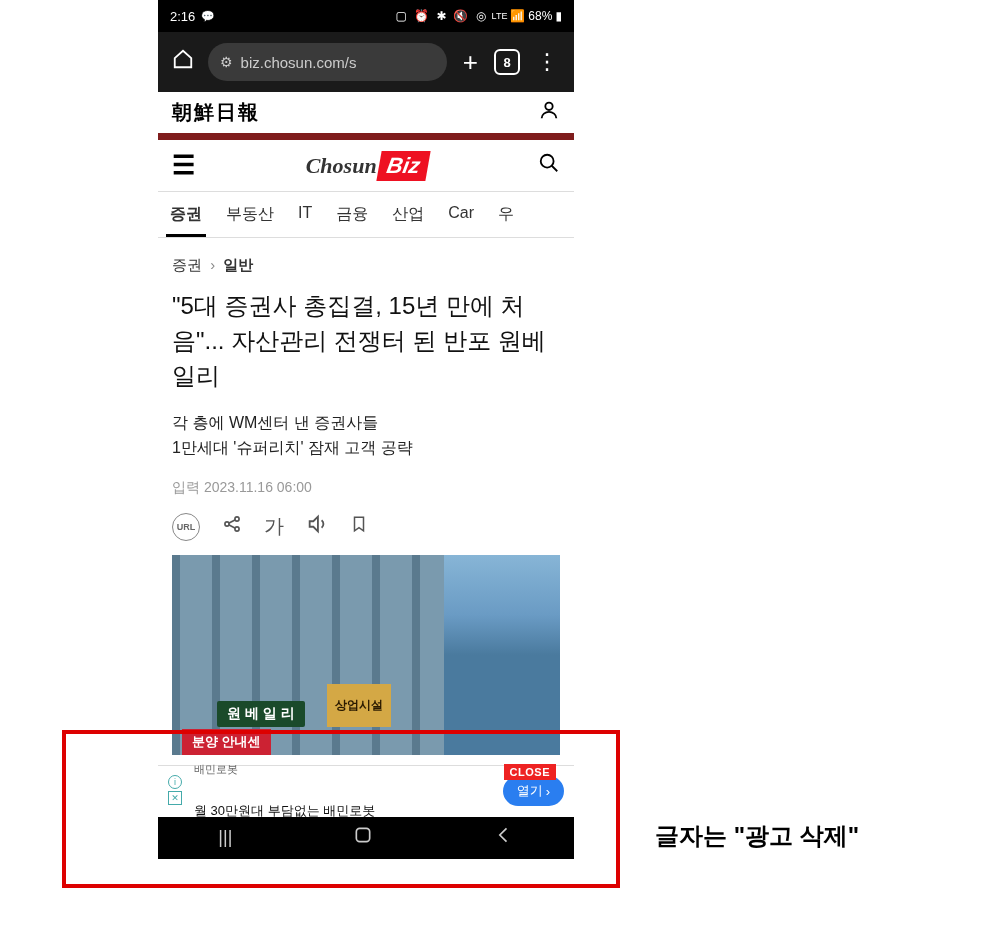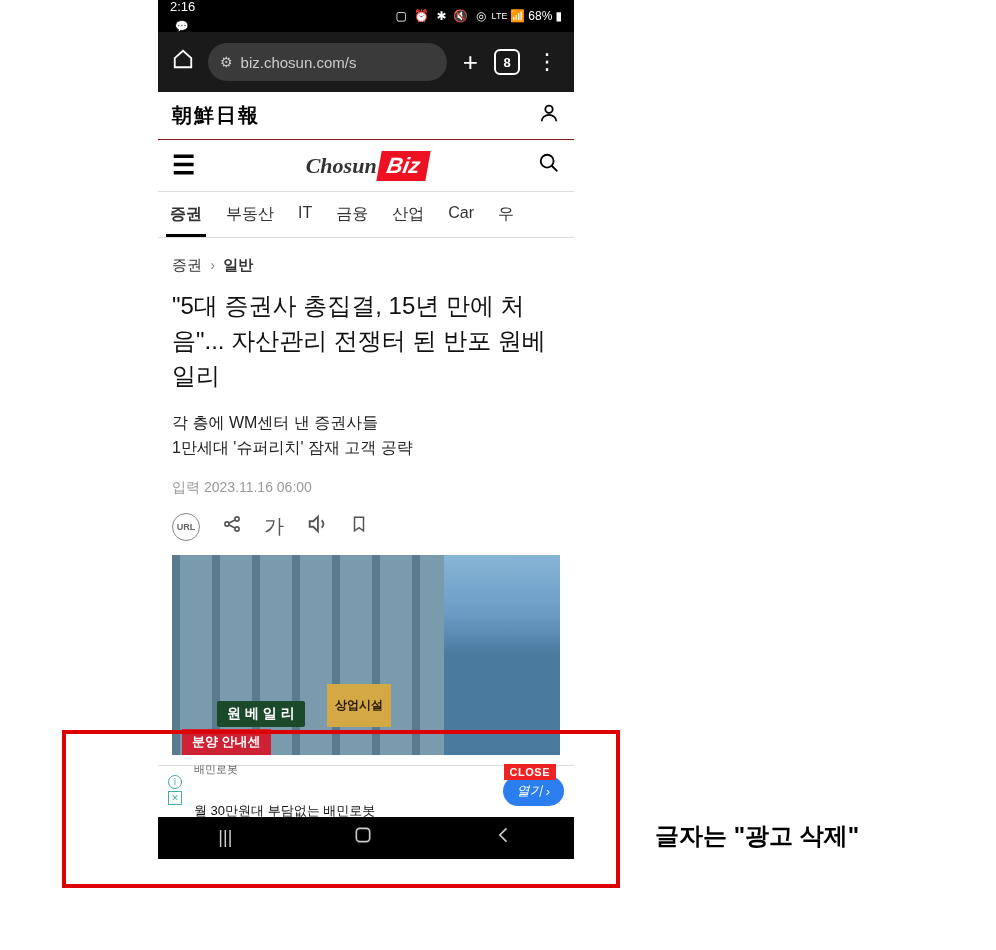--- a/index.html
+++ b/index.html
@@ -1,32 +1,32 @@
 <!DOCTYPE html>
 <html><head>
   <meta charset="utf-8">
   <style>
     * { margin: 0; padding: 0; box-sizing: border-box; }
     body { font-family: -apple-system, BlinkMacSystemFont, "Segoe UI", sans-serif; background: #fff; width: 996px; height: 950px; position: relative; }
     
     .phone-frame { width: 416px; margin-left: 158px; background: #fff; position: relative; }
     
     .status-bar { background: #000; color: #fff; height: 32px; display: flex; align-items: center; justify-content: space-between; padding: 0 12px; font-size: 13px; }
-    .status-left { display: flex; align-items: center; gap: 6px; flex-direction: column; }
+    .status-left { display: flex; align-items: center; gap: 6px; }
     .status-right { display: flex; align-items: center; gap: 3px; font-size: 12px; }
     
     .browser-bar { background: #1a1a1a; height: 60px; display: flex; align-items: center; padding: 0 8px; gap: 8px; }
     .home-btn { color: #fff; font-size: 22px; padding: 6px; }
     .url-bar { flex: 1; background: #3a3a3a; border-radius: 20px; height: 38px; display: flex; align-items: center; padding: 0 12px; color: #ccc; font-size: 15px; gap: 8px; overflow: hidden; white-space: nowrap; }
     .lock-icon { font-size: 14px; }
     .add-btn { color: #fff; font-size: 26px; padding: 0 8px; }
     .tab-count { border: 2px solid #fff; border-radius: 6px; color: #fff; width: 26px; height: 26px; display: flex; align-items: center; justify-content: center; font-size: 13px; font-weight: bold; }
     .more-btn { color: #fff; font-size: 22px; padding: 0 8px; }
     
-    .site-header { background: #fff; height: 48px; display: flex; align-items: center; justify-content: space-between; padding: 0 14px; border-bottom: 1px solid #7f1d1d; }
+    .site-header { background: #fff; height: 48px; display: flex; align-items: center; justify-content: space-between; padding: 0 14px; border-bottom: 7px solid #7f1d1d; }
     .newspaper-logo { font-family: serif; font-weight: bold; font-size: 20px; letter-spacing: 2px; }
     .profile-icon { font-size: 22px; }
     
     .site-nav { background: #fff; height: 52px; display: flex; align-items: center; justify-content: space-between; padding: 0 14px; border-bottom: 1px solid #ddd; }
     .menu-icon { font-size: 26px; font-weight: bold; }
     .logo { font-size: 22px; font-weight: bold; display: flex; align-items: center; }
     .logo-chosun { color: #333; font-family: Georgia, serif; font-style: italic; }
     .logo-biz { background: #e12; color: #fff; padding: 2px 8px; margin-left: 2px; transform: skew(-10deg); display: inline-block; font-style: italic; }
     .search-icon { font-size: 22px; }
     
@@ -55,21 +55,21 @@
     .sign1b { position: absolute; bottom: 28px; left: 155px; background: #d4a845; color: #2a1a00; padding: 13px 8px; font-size: 12px; font-weight: bold; }
     .sign2 { position: absolute; bottom: 0; left: 10px; background: #c23; color: #fff; padding: 4px 10px; font-size: 13px; font-weight: bold; }
     
     .ad-banner { position: relative; background: #fff; border-top: 1px solid #ddd; display: flex; align-items: center; padding: 8px 10px; gap: 10px; height: 52px; }
     .ad-info { width: 16px; height: 32px; display: flex; flex-direction: column; }
     .ad-info-i { width:14px; height:14px; border:1px solid #4aa; border-radius:50%; font-size:9px; display:flex; align-items:center; justify-content:center; color:#4aa; }
     .ad-info-x { width:14px; height:14px; border:1px solid #4aa; font-size:9px; display:flex; align-items:center; justify-content:center; color:#4aa; margin-top:2px; }
     .ad-text { flex: 1; }
     .ad-title { font-size: 11px; color: #666; }
     .ad-desc { font-size: 13px; color: #111; margin-top: 25px; }
-    .ad-open { background: #2a7ef0; color: #fff; border-radius: 16px; padding: 6px 14px; font-size: 13px; display: flex; align-items: center; gap: 3px; font-style: italic; }
+    .ad-open { background: #2a7ef0; color: #fff; border-radius: 16px; padding: 6px 14px; font-size: 13px; display: flex; align-items: center; gap: 3px; }
     .ad-close { position: absolute; top: -2px; right: 18px; background: #e22; color: #fff; font-size: 11px; font-weight: bold; padding: 2px 6px; font-family: Arial; letter-spacing: 0.5px; }
     
     .nav-bar { background: #000; height: 42px; display: flex; align-items: center; justify-content: space-around; color: #ccc; }
     .nav-btn { font-size: 18px; }
     
     .annotation-box { position: absolute; border: 4px solid #d00; pointer-events: none; }
     .annotation-text { position: absolute; font-size: 24px; font-weight: bold; color: #000; }
   </style>
 </head>
 <body>

